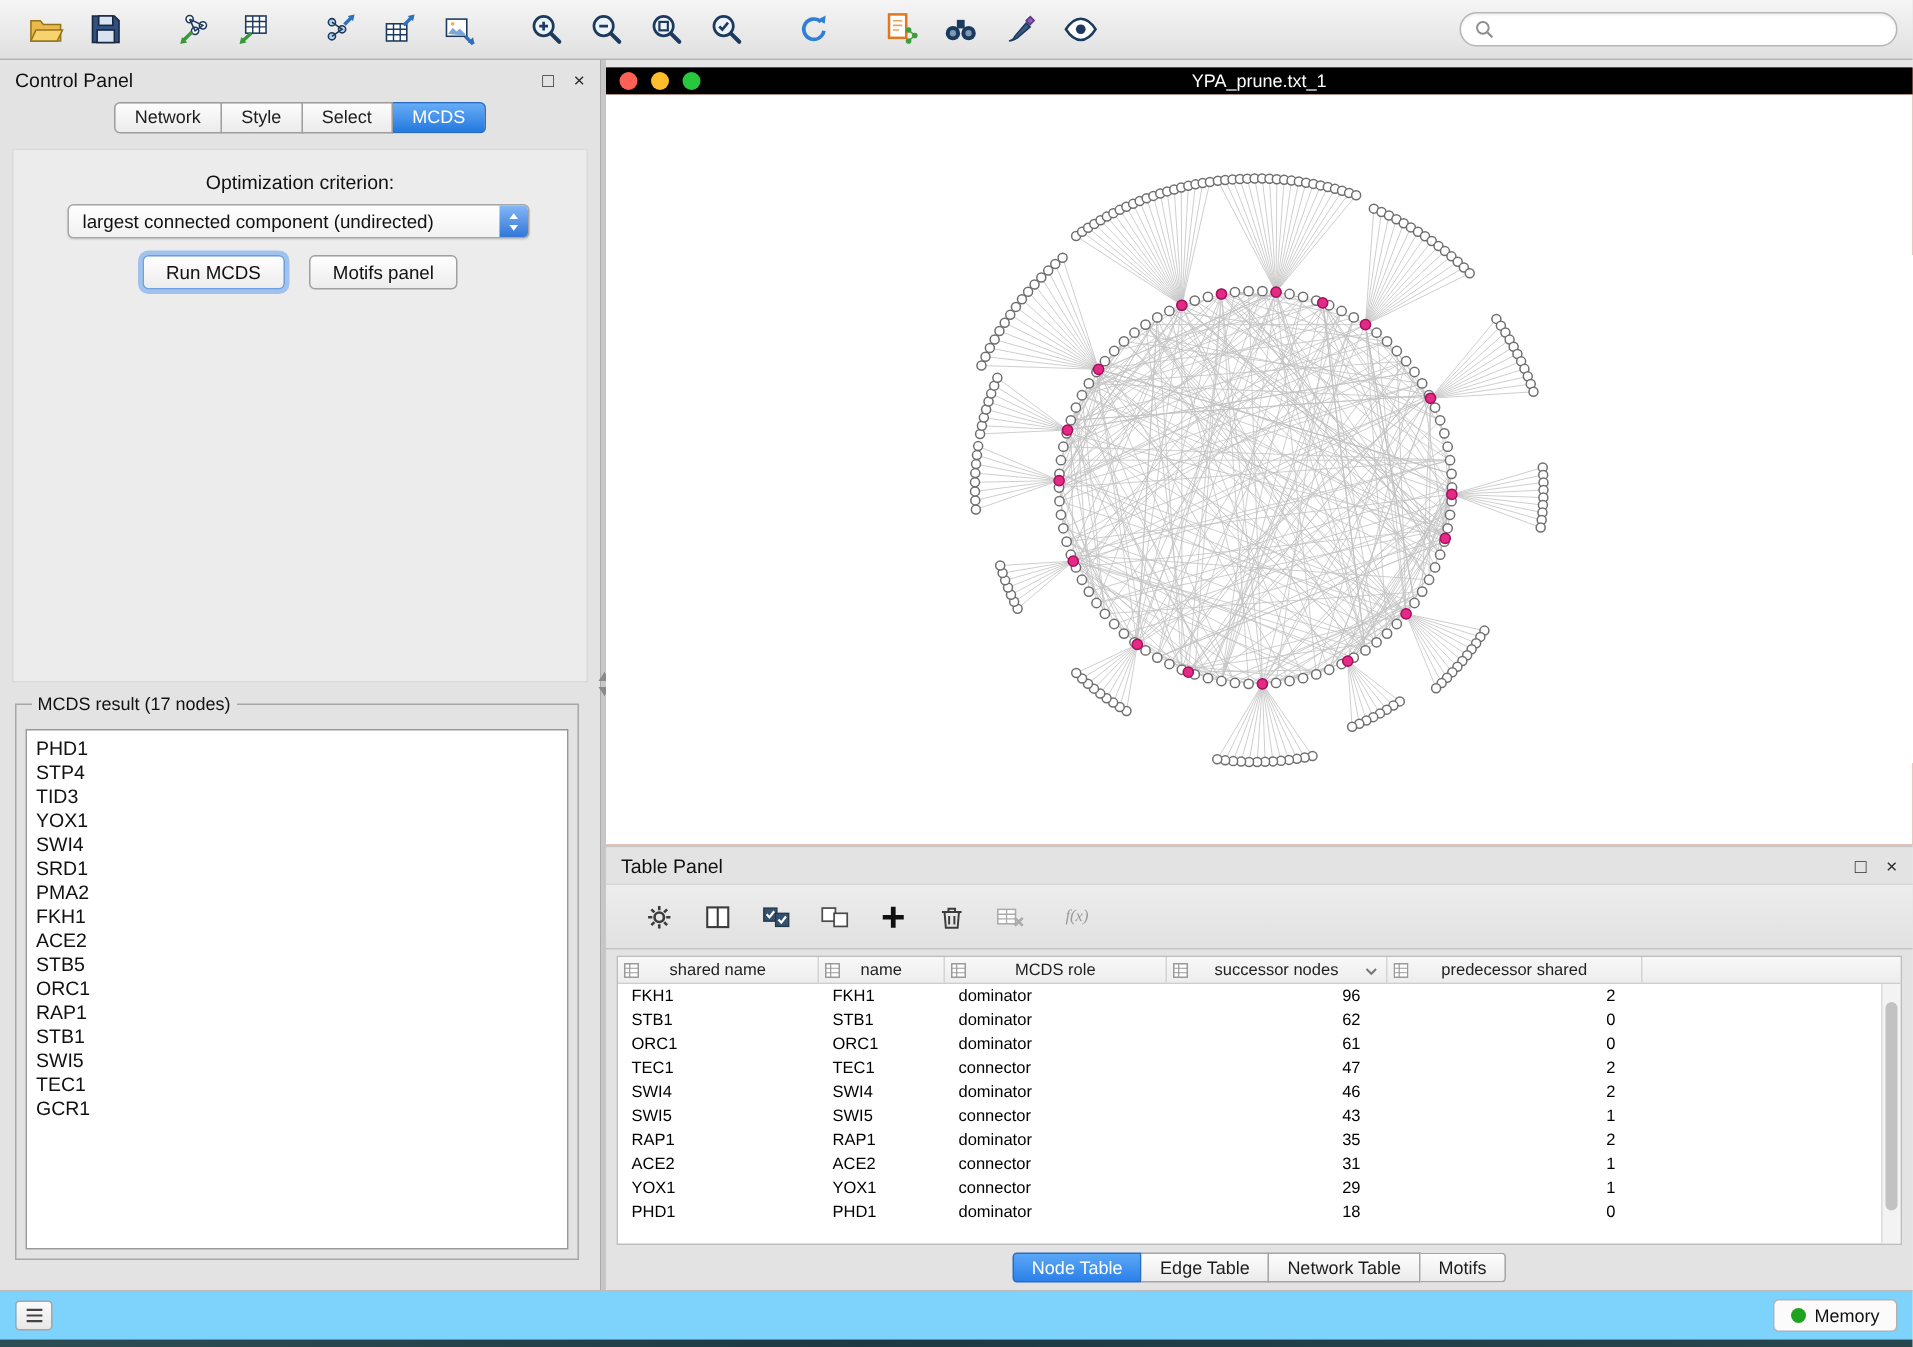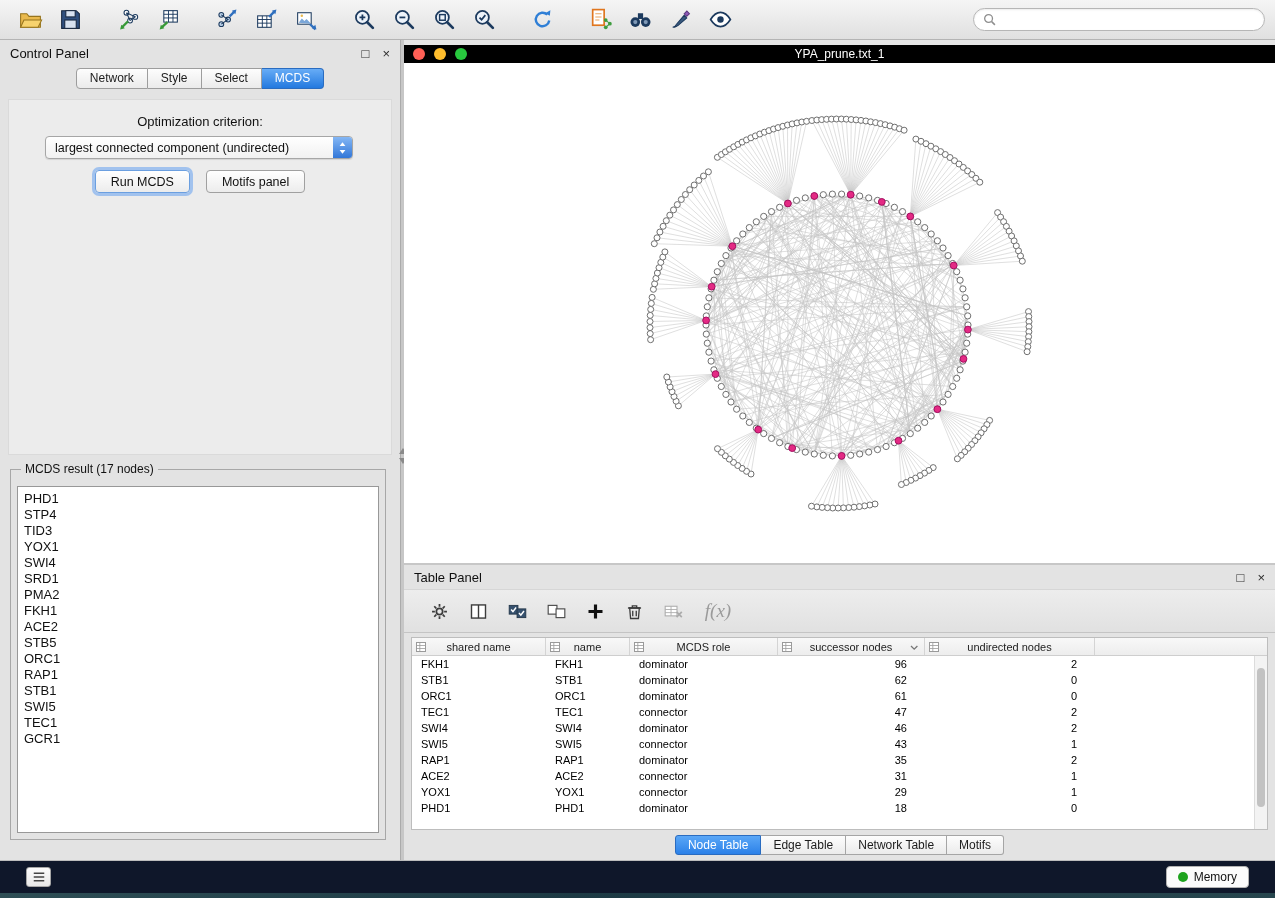--- a/index.html
+++ b/index.html
@@ -54,39 +54,39 @@
   .tl.green{background:#28c83e;}
   .net-title{position:absolute;left:0;right:0;text-align:center;color:#fff;font-size:12px;pointer-events:none;}
   .net-canvas{position:absolute;top:18px;left:0;right:0;bottom:0;background:#fff;overflow:hidden;}
 
   
   #table-panel{position:absolute;left:404px;top:565px;width:871px;height:295px;background:#e3e3e3;}
   .panel-titlebar.tp{height:24px;}
   .tp-toolbar{height:44px;background:linear-gradient(#ededed,#e1e1e1);border-top:1px solid #d6d6d6;border-bottom:1px solid #c4c4c4;display:flex;align-items:center;padding-left:20px;gap:9px;}
   .tp-btn{width:30px;height:30px;border:none;background:transparent;display:flex;align-items:center;justify-content:center;cursor:pointer;}
   .tp-btn svg{width:21px;height:21px;}
-  .fx{font-family:"Liberation Serif",serif;font-style:italic;color:#9a9a9a;font-size:19px;}
+  .fx{font-family:"Liberation Serif",serif;font-style:italic;color:#9a9a9a;font-size:11px;}
   .tp-table-wrap{position:absolute;left:7px;right:7px;top:72px;bottom:30px;background:#fff;border:1px solid #bdbdbd;overflow:hidden;}
   .tp-header{display:flex;height:18px;background:linear-gradient(#f8f8f8,#ededed);border-bottom:1px solid #cecece;font-size:11px;color:#222;}
   .th{position:relative;display:flex;align-items:center;justify-content:center;border-right:1px solid #d4d4d4;height:100%;flex:none;}
   .th .attr-ic{position:absolute;left:4px;top:4px;}
   .th .chev{position:absolute;right:5px;top:6px;}
   .tr{display:flex;height:16px;align-items:center;font-size:11px;color:#000;}
   .td{flex:none;padding:0 9px;white-space:nowrap;overflow:hidden;}
   .td.num{text-align:right;padding-right:18px;}
   .tp-scrollbar{position:absolute;right:0;top:18px;bottom:0;width:13px;background:#f3f3f3;border-left:1px solid #dcdcdc;}
   .tp-scrollbar .thumb{position:absolute;left:2px;right:2px;top:7%;height:80%;background:#c2c2c2;border-radius:6px;cursor:pointer;}
   .tp-tabs{position:absolute;left:0;right:0;bottom:5px;display:flex;justify-content:center;}
   .tp-tab{font-size:12px;height:20px;line-height:18px;padding:0 12px;background:linear-gradient(#fdfdfd,#ebebeb);border:1px solid #a5a5a5;border-left:none;color:#1c1c1c;cursor:pointer;}
   .tp-tab:first-child{border-left:1px solid #a5a5a5;border-radius:3px 0 0 3px;}
   .tp-tab:last-child{border-radius:0 3px 3px 0;}
   .tp-tab.active{background:linear-gradient(#5aa7f7,#2c81e8);color:#fff;border-color:#2a6cc0;}
 
   
-  #status-bar{position:absolute;left:0;top:860px;width:1275px;height:33px;background:#0f172a;border-top:1px solid #bcbcbc;display:flex;align-items:center;padding:0 26px;}
+  #status-bar{position:absolute;left:0;top:860px;width:1275px;height:33px;background:#7dd3fc;border-top:1px solid #bcbcbc;display:flex;align-items:center;padding:0 10px;}
   .status-menu{width:25px;height:20px;border:1px solid #a6a6a6;background:linear-gradient(#fbfbfb,#e8e8e8);border-radius:3px;display:flex;align-items:center;justify-content:center;cursor:pointer;}
   .status-menu svg{width:14px;height:12px;}
   .memory-btn{margin-left:auto;height:22px;border:1px solid #b2b2b2;background:#fbfbfb;border-radius:4px;display:flex;align-items:center;gap:6px;padding:0 11px;font-size:12px;color:#111;cursor:pointer;}
   .mem-dot{width:10px;height:10px;border-radius:50%;background:#1ea31e;flex:none;}
   #desktop-strip{position:absolute;left:0;top:893px;width:1275px;height:5px;background:linear-gradient(90deg,#2e4e55,#1d3a44 45%,#27464e);}
 </style>
 </head>
 <body>
 
 <div id="app">
@@ -1137,21 +1137,21 @@
             <span>successor nodes</span>
             <svg class="chev" width="9" height="8" viewBox="0 0 9 8">
               <path d="M1 2l3.2 3.2L7.4 2" fill="none" stroke="#777" stroke-width="1.3"></path>
             </svg>
           </div>
           <div class="th" style="width: 170px;">
             <svg class="attr-ic" width="10" height="10" viewBox="0 0 10 10">
               <rect x="0.5" y="0.5" width="9" height="9" fill="#fff" stroke="#9a9a9a"></rect>
               <path d="M0.5 3.5h9M3.8 0.5v9M0.5 6.5h9" stroke="#9a9a9a" stroke-width="0.8"></path>
             </svg>
-            <span>undirected nodes</span>
+            <span>predecessor shared</span>
           </div>
         </div>
       <div class="tp-rows" id="tp-rows">
           <div class="tr">
             <div class="td" style="width: 134px;">FKH1</div>
             <div class="td" style="width: 84px;">FKH1</div>
             <div class="td" style="width: 148px;">dominator</div>
             <div class="td num" style="width: 147px;">96</div>
             <div class="td num" style="width: 170px;">2</div>
           </div>

